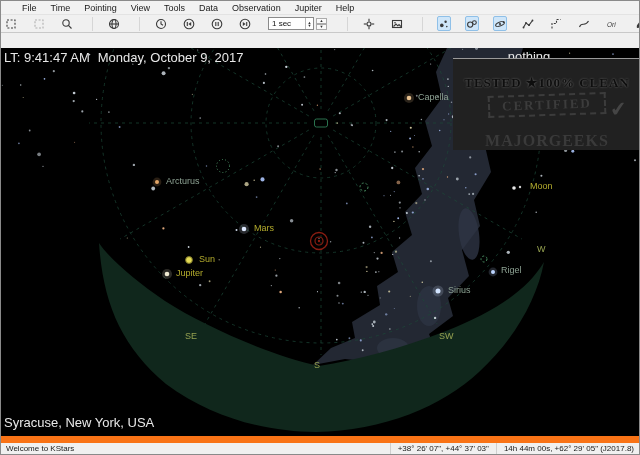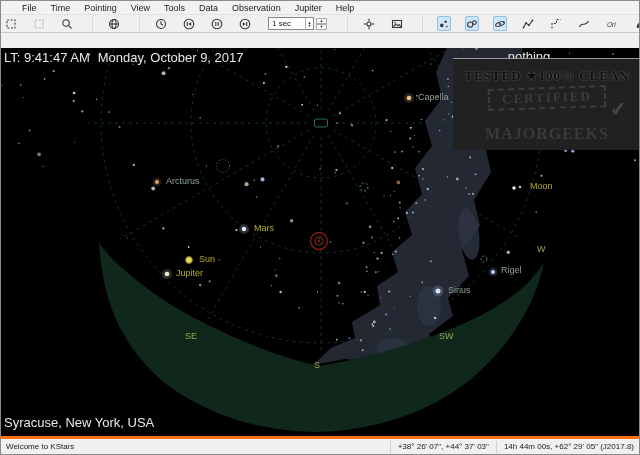--- a/index.html
+++ b/index.html
@@ -33,29 +33,29 @@
   .ib-time{top:2px;left:3px;}
   .ib-time .date{margin-left:8px;}
   .ib-focus{top:1px;left:468px;width:120px;text-align:center;}
   .ib-loc{bottom:8px;left:3px;}
   .sky-label{position:absolute;font-size:9px;white-space:nowrap;}
   .lbl-star{color:#8da293;}
   .lbl-planet{color:#b3ab2c;}
   .lbl-compass{color:#95a150;font-size:9px;}
   
   .watermark{position:absolute;left:452px;top:10px;width:188px;height:92px;background:#212121;border-top:1px solid #9a9a9a;text-align:center;overflow:hidden;}
-  .wm1{font-family:"Liberation Serif",serif;font-weight:bold;font-size:13px;color:#0e0e0e;text-shadow:0 0 2px #777;letter-spacing:1px;margin-top:9px;}
+  .wm1{font-family:"Liberation Serif",serif;font-weight:bold;font-size:13px;color:#0e0e0e;text-shadow:0 0 2px #777;letter-spacing:1px;margin-top:16px;}
   .wm-stamp{width:118px;margin:3px auto 2px auto;border:2px dashed #3c3c3c;color:#3c3c3c;font-family:"Liberation Serif",serif;font-weight:bold;font-size:13px;letter-spacing:2px;transform:rotate(-2deg);position:relative;padding:1px 0;}
   .wm-check{position:absolute;right:14px;top:38px;color:#454545;font-size:20px;transform:rotate(-6deg);}
   .wm-brand{font-family:"Liberation Serif",serif;font-weight:bold;font-size:16px;color:#3a3a3a;letter-spacing:1px;margin-top:16px;text-align:center;}
   .wm-foot{display:flex;justify-content:center;gap:8px;align-items:center;color:#383838;}
   .wm-stars{font-size:7px;letter-spacing:2px;}
   .wm-com{font-family:"Liberation Serif",serif;font-weight:bold;font-size:11px;}
   
-  .statusbar{position:absolute;bottom:0;left:0;width:640px;height:18px;background:#f0f0f0;border-top:3px solid #f97316;display:flex;align-items:center;font-size:8px;color:#1a1a1a;}
+  .statusbar{position:absolute;bottom:0;left:0;width:640px;height:18px;background:#f0f0f0;border-top:7px solid #f97316;display:flex;align-items:center;font-size:8px;color:#1a1a1a;}
   .sb-msg{flex:1;padding-left:5px;}
   .sb-panel{border-left:1px solid #cfcfcf;padding:0 7px;height:12px;display:flex;align-items:center;white-space:nowrap;}
 </style>
 </head>
 <body>
 
 <div class="window">
 
 
   <div class="menubar" id="menubar">

